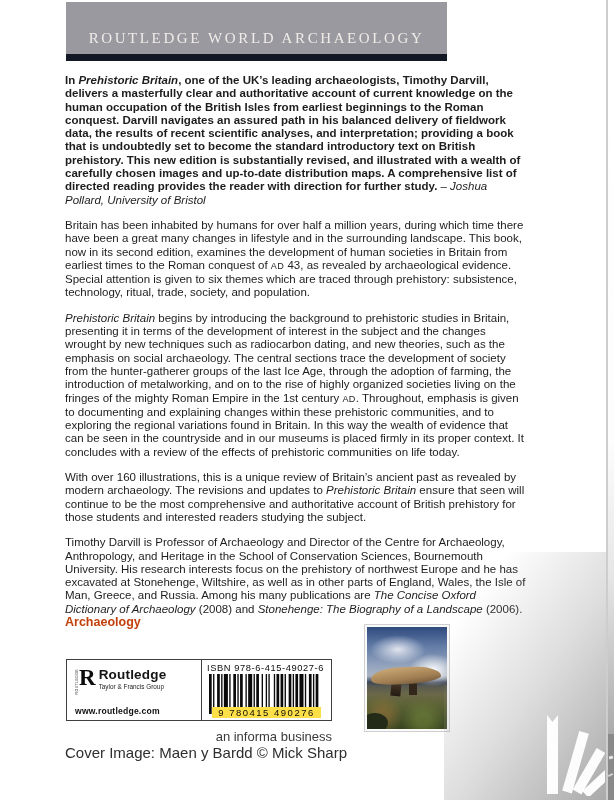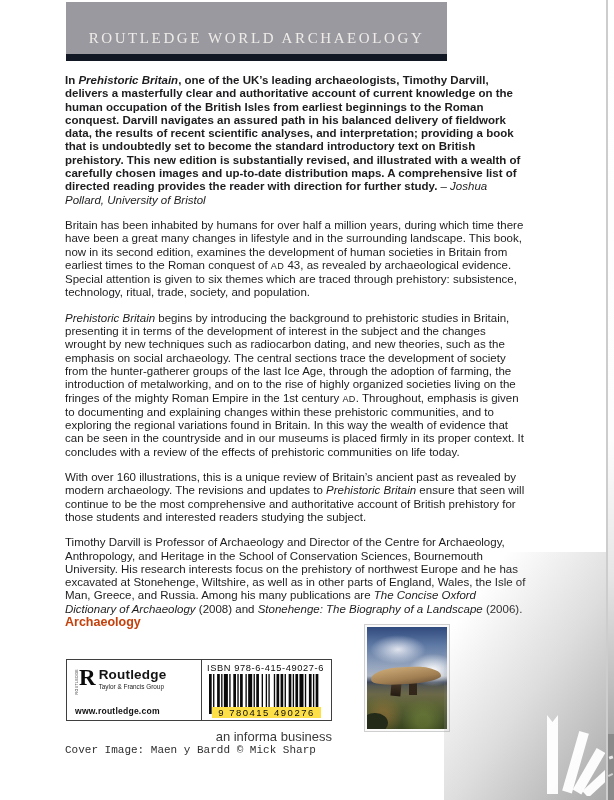--- a/index.html
+++ b/index.html
@@ -39,21 +39,21 @@
   .url{font-size:8.6px;font-weight:bold;color:#101010;letter-spacing:0.2px;}
   .isbn-panel{flex:1;border-left:1px solid var(--box-border,#3f3f3f);box-sizing:border-box;
               padding:3px 5px 2px 5px;display:flex;flex-direction:column;}
   .isbn{font-size:9.3px;color:#0c0c0c;letter-spacing:0.6px;white-space:nowrap;}
   .barcode{position:relative;flex:1;margin-top:1px;}
   .barcode svg{position:absolute;left:0;top:0;}
   .digits{position:absolute;left:5px;right:5px;bottom:0px;background:#fde047;text-align:center;
           font-size:9.5px;letter-spacing:1.5px;color:#0c0c0c;white-space:nowrap;}
   .informa{position:absolute;left:66px;top:729px;width:266px;text-align:right;
            font-size:13px;color:#3a3a3a;}
-  .credit{position:absolute;left:65px;top:744px;font-size:11px;color:#2e2e2e;font-family:Liberation Mono, monospace;}
+  .credit{position:absolute;left:65px;top:744px;font-size:15px;color:#2e2e2e;}
   
   .thumb{position:absolute;left:364px;top:624px;width:80px;height:102px;border:1px solid #cfcfcf;
          background:#fafafa;padding:2px;}
   .photo{position:relative;width:100%;height:100%;overflow:hidden;
          background:linear-gradient(180deg,#2f4a7d 0%,#5f7aa5 18%,#93a3bd 38%,#aab3c2 48%,
                     #3c465a 54%,#585a50 58%,#6b6848 66%,#5d6336 76%,#49542c 88%,#39451f 100%);}
   .cloud1{position:absolute;left:4%;top:8%;width:70%;height:28%;
           background:radial-gradient(ellipse at center,rgba(245,245,250,0.85),rgba(245,245,250,0) 70%);}
   .cloud2{position:absolute;right:-12%;top:26%;width:60%;height:32%;
           background:radial-gradient(ellipse at center,rgba(255,255,255,0.95),rgba(255,255,255,0) 72%);}

